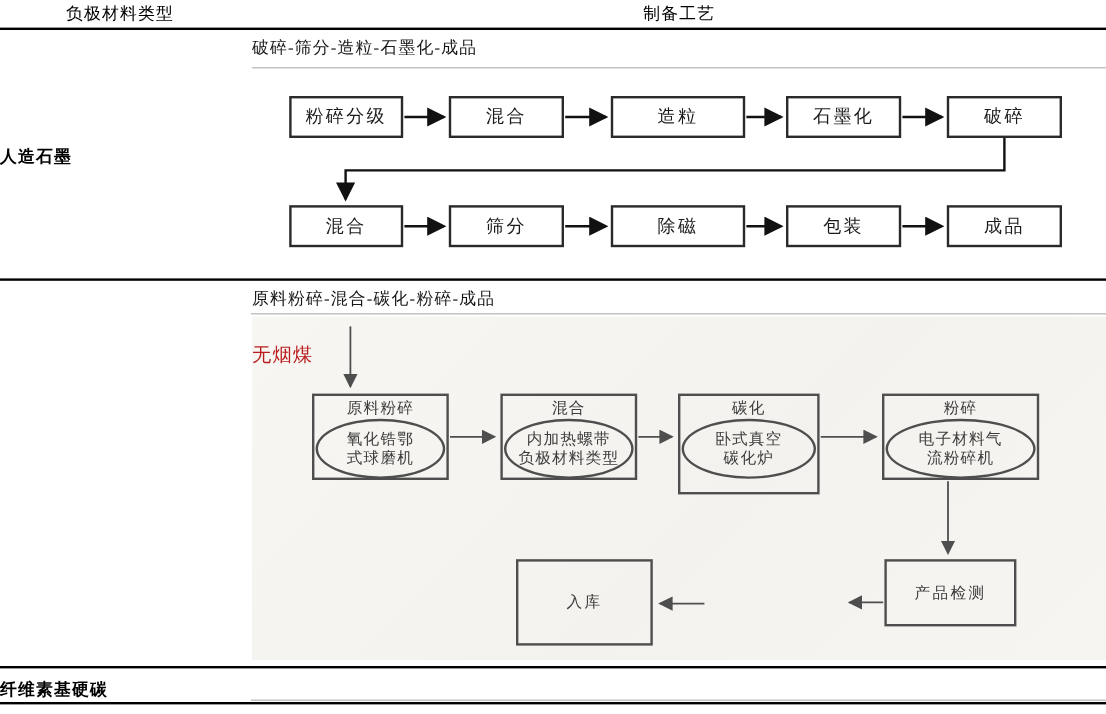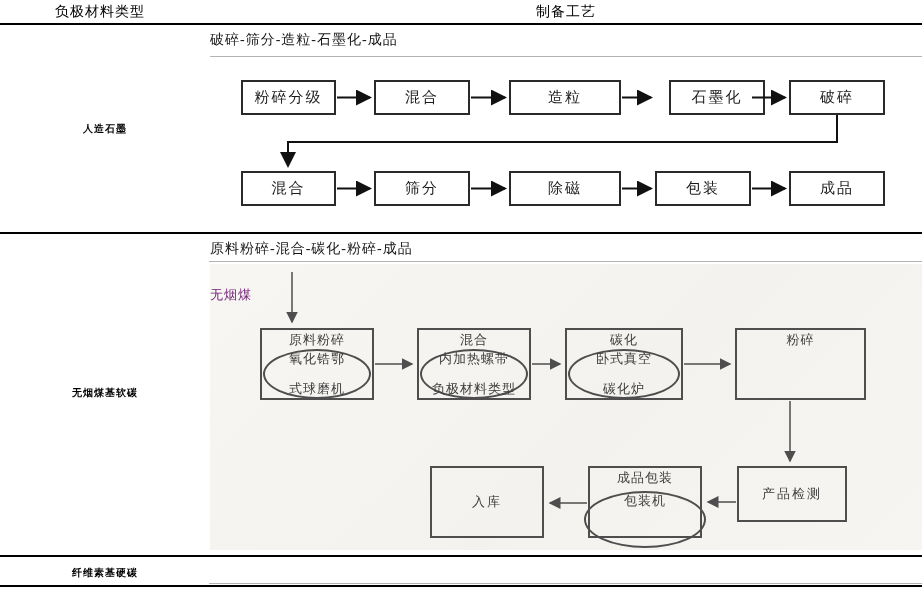--- a/index.html
+++ b/index.html
@@ -3,114 +3,111 @@
 <meta charset="utf-8">
 <style>
   html,body{margin:0;padding:0;background:#fff;}
   #page{
     position:relative;width:922px;height:595px;background:#ffffff;
     font-family:"Liberation Serif","DejaVu Serif",serif;color:#111;overflow:hidden;
   }
   .hdr{position:absolute;top:3px;font-size:14px;font-weight:normal;color:#000;letter-spacing:1px;}
   .divider-thick{position:absolute;left:0;width:922px;height:2px;background:#000;}
   .divider-thin{position:absolute;height:1px;background:#b3b3b3;}
-  .row-label{position:absolute;left:0;width:210px;text-align:center;font-size:10px;font-weight:bold;color:#000;letter-spacing:1px;}
+  .row-label{position:absolute;left:0;width:210px;font-size:14px;font-weight:bold;color:#000;letter-spacing:1px;}
   .summary{position:absolute;left:210px;width:712px;text-align:left;font-size:14px;color:#161616;letter-spacing:1px;}
   
   .fbox{
     position:absolute;height:35px;box-sizing:border-box;border:2px solid #2a2a2a;background:#fff;
     display:flex;align-items:center;justify-content:center;font-size:15px;color:#1b1b1b;letter-spacing:2px;
   }
   
   .scan{
     position:absolute;left:210px;top:264px;width:712px;height:286px;
     background:linear-gradient(135deg,#f7f6f3 0%,#f3f2ee 55%,#f6f5f1 100%);
     border-right:1px solid #d4d2cc;
   }
   .sbox{
     position:absolute;box-sizing:border-box;border:2px solid #4e4e4e;background:transparent;
     color:#3c3c3c;font-size:13px;
   }
   .sbox .t{display:block;text-align:center;line-height:19px;letter-spacing:1px;}
   .ellipse{
     position:absolute;box-sizing:border-box;border:2px solid #4e4e4e;border-radius:50%;
-    display:flex;flex-direction:column;align-items:center;justify-content:space-between;
+    display:flex;flex-direction:column;align-items:center;justify-content:center;
     font-size:13px;line-height:16px;letter-spacing:1px;text-align:center;color:#3c3c3c;
   }
   .center-label{display:flex;align-items:center;justify-content:center;height:100%;letter-spacing:2px;text-align:center;}
-  .raw-label{position:absolute;left:210px;top:286px;font-size:13px;color:#701a75;letter-spacing:1px;}
+  .raw-label{position:absolute;left:210px;top:286px;font-size:16px;color:#b91c1c;letter-spacing:1px;}
   svg.overlay{position:absolute;left:0;top:0;pointer-events:none;}
 </style>
 </head>
 <body>
 
 <div id="page">
 
   <div class="hdr" style="left:55px;">负极材料类型</div>
   <div class="hdr" style="left:210px;width:712px;text-align:center;">制备工艺</div>
   <div class="divider-thick" style="top:23px;"></div>
 
   <div class="row-label" style="top:122px;">人造石墨</div>
   <div class="summary" style="top:31px;">破碎-筛分-造粒-石墨化-成品</div>
   <div class="divider-thin" style="top:56px;left:210px;width:712px;"></div>
 
   <div class="fbox" style="left:241px;top:80px;width:95px;">粉碎分级</div>
   <div class="fbox" style="left:374px;top:80px;width:96px;">混合</div>
   <div class="fbox" style="left:509px;top:80px;width:112px;">造粒</div>
-  <div class="fbox" style="left:655px;top:80px;width:96px;margin-left:14px;">石墨化</div>
+  <div class="fbox" style="left:655px;top:80px;width:96px;">石墨化</div>
   <div class="fbox" style="left:789px;top:80px;width:96px;">破碎</div>
 
   <div class="fbox" style="left:241px;top:171px;width:95px;">混合</div>
   <div class="fbox" style="left:374px;top:171px;width:96px;">筛分</div>
   <div class="fbox" style="left:509px;top:171px;width:112px;">除磁</div>
   <div class="fbox" style="left:655px;top:171px;width:96px;">包装</div>
   <div class="fbox" style="left:789px;top:171px;width:96px;">成品</div>
 
   <div class="divider-thick" style="top:232px;"></div>
 
-  <div class="row-label" style="top:386px;">无烟煤基软碳</div>
   <div class="summary" style="top:240px;">原料粉碎-混合-碳化-粉碎-成品</div>
   <div class="divider-thin" style="top:261px;left:209px;width:713px;"></div>
 
   <div class="scan"></div>
   <div class="raw-label">无烟煤</div>
 
   <div class="sbox" style="left:260px;top:328px;width:114px;height:72px;">
     <span class="t">原料粉碎</span>
     <div class="ellipse" style="left:1px;right:1px;top:19px;height:50px;">
       <span>氧化锆鄂</span>
       <span>式球磨机</span>
     </div>
   </div>
   <div class="sbox" style="left:417px;top:328px;width:114px;height:72px;">
     <span class="t">混合</span>
     <div class="ellipse" style="left:1px;right:1px;top:19px;height:50px;">
       <span>内加热螺带</span>
       <span>负极材料类型</span>
     </div>
   </div>
-  <div class="sbox" style="left:565px;top:328px;width:118px;height:72px;">
+  <div class="sbox" style="left:565px;top:328px;width:118px;height:84px;">
     <span class="t">碳化</span>
     <div class="ellipse" style="left:1px;right:1px;top:19px;height:50px;">
       <span>卧式真空</span>
       <span>碳化炉</span>
     </div>
   </div>
   <div class="sbox" style="left:735px;top:328px;width:131px;height:72px;">
     <span class="t">粉碎</span>
+    <div class="ellipse" style="left:1px;right:1px;top:19px;height:50px;">
+      <span>电子材料气</span>
+      <span>流粉碎机</span>
+    </div>
   </div>
 
   <div class="sbox" style="left:737px;top:466px;width:110px;height:56px;">
     <div class="center-label">产品检测</div>
-  </div>
-  <div class="sbox" style="left:588px;top:466px;width:114px;height:72px;">
-    <span class="t">成品包装</span>
-    <div class="ellipse" style="left:-6px;right:-6px;top:23px;height:57px;">
-      <span>包装机</span>
-    </div>
   </div>
   <div class="sbox" style="left:430px;top:466px;width:114px;height:72px;">
     <div class="center-label">入库</div>
   </div>
 
   <div class="divider-thick" style="top:555px;"></div>
 
   <div class="row-label" style="top:566px;">纤维素基硬碳</div>
   <div class="divider-thin" style="top:583px;left:209px;width:713px;"></div>
   <div class="divider-thick" style="top:585px;"></div>

